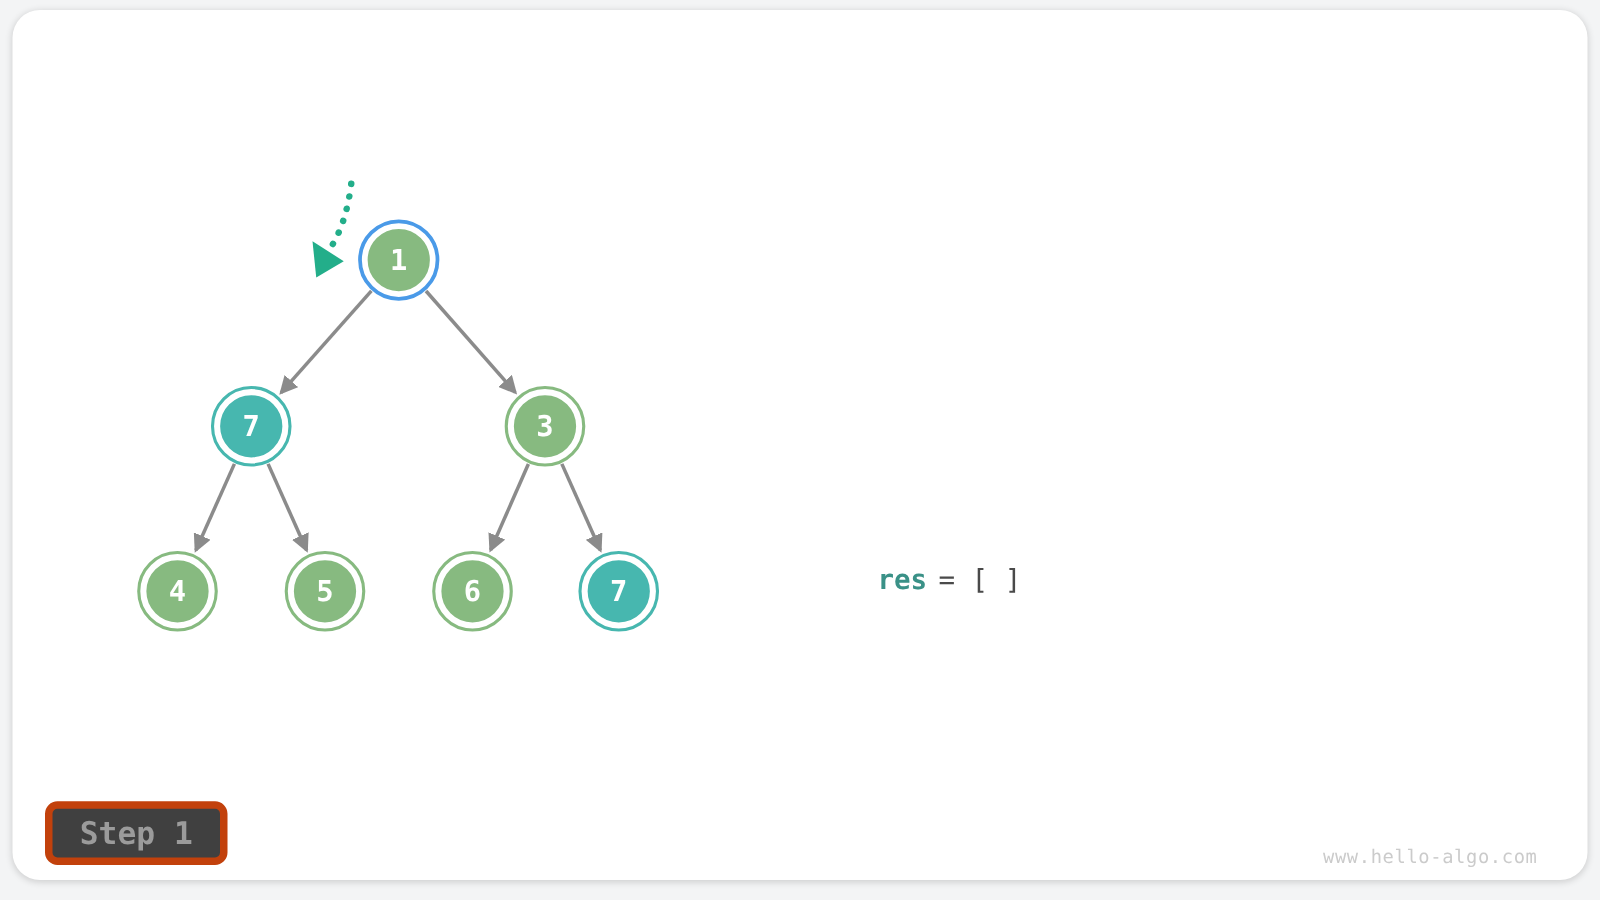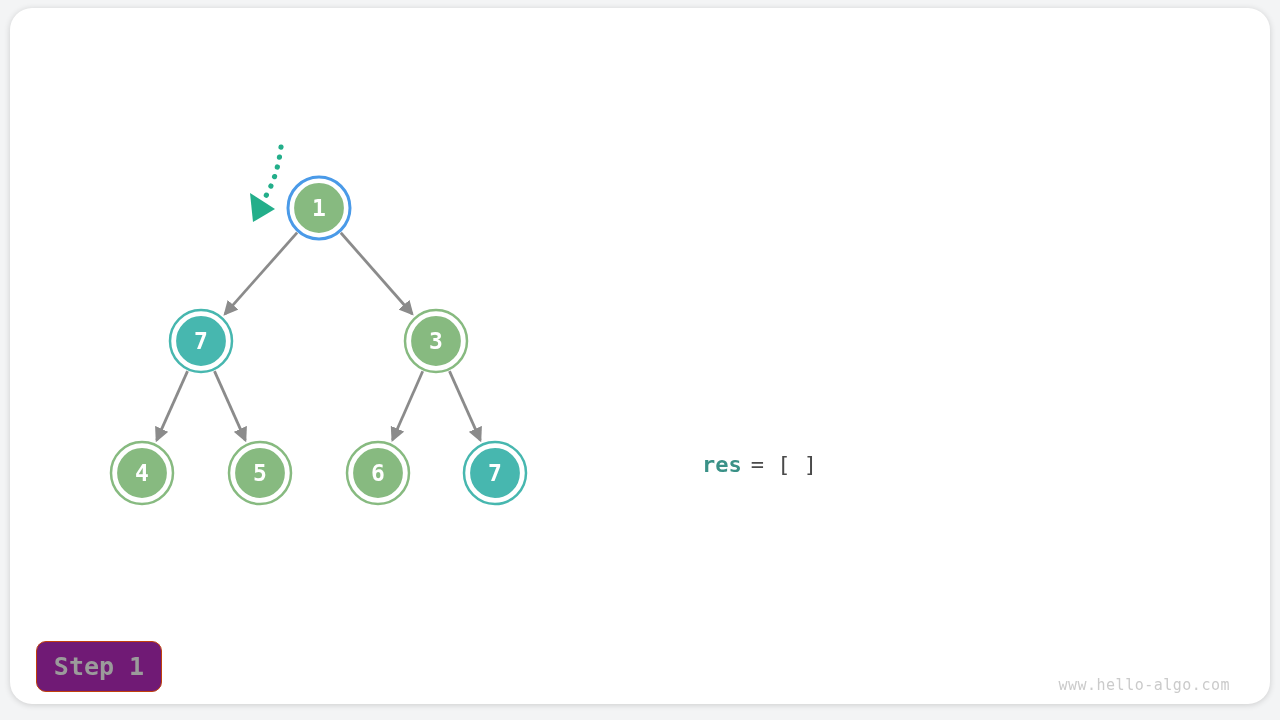--- a/index.html
+++ b/index.html
@@ -67,24 +67,24 @@
   }
   .code-line .var-name { font-weight: bold; margin-right: 9px; }
   .path-line { top: 322px; }
   .res-line  { top: 430px; margin-top: 12px; }
   .path-line .var-name { color: var(--path-name-blue, #2285da); }
   .res-line  .var-name { color: var(--res-name-teal, #3a9187); }
   .step-badge {
     position: absolute;
     left: 26px;
     top: 633px;
-    width: 126px;
+    width: 146px;
     height: 51px;
-    background: #701a75;
-    border: 1px solid #c2410c;
+    background: #404040;
+    border: 6px solid #c2410c;
     border-radius: 10px;
     box-sizing: border-box;
     display: flex;
     align-items: center;
     justify-content: center;
     font-family: "DejaVu Sans Mono", "Liberation Mono", monospace;
     font-weight: bold;
     font-size: 25px;
     color: var(--step-text-gray, #9b9b9b);
   }

